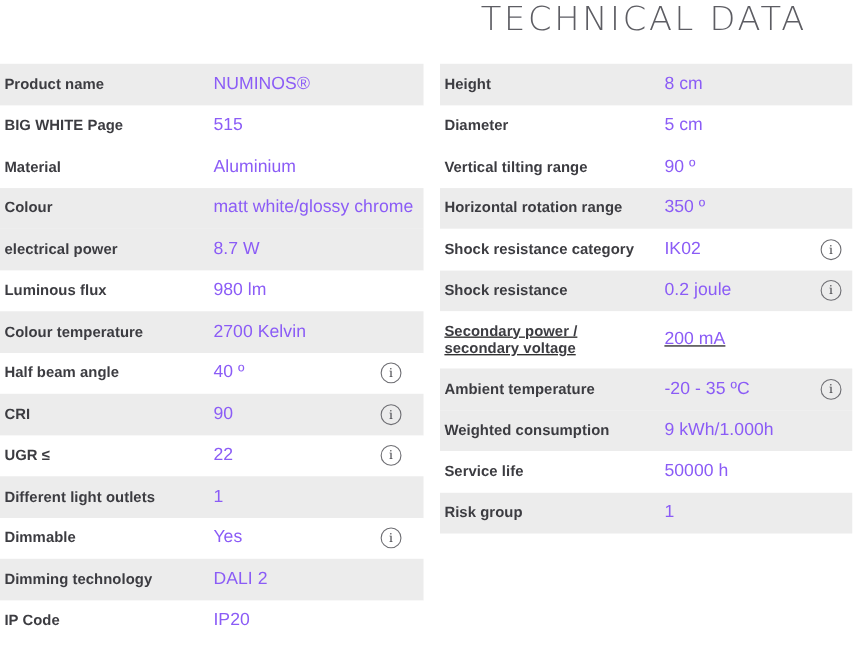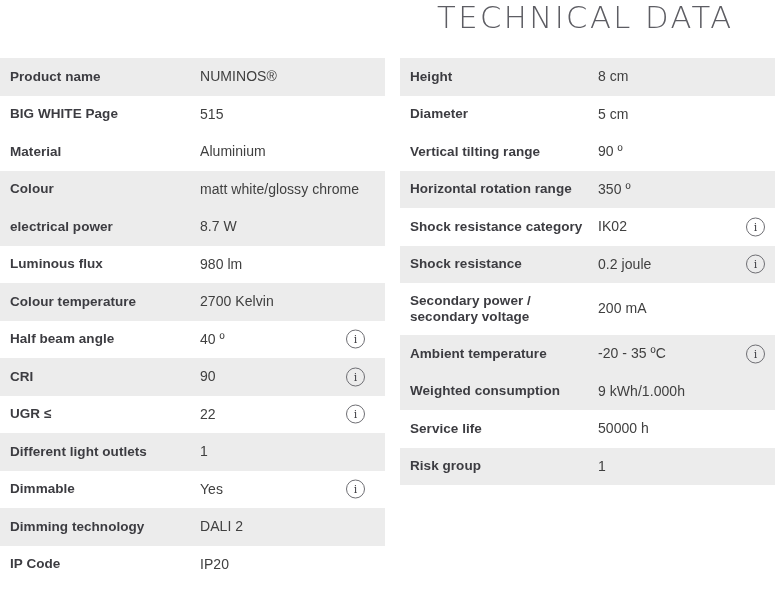--- a/index.html
+++ b/index.html
@@ -52,51 +52,52 @@
   .spec-column.left  { width: 385px; margin-right: 15px; }
   .spec-column.right { width: 375px; }
 
   
   .spec-row {
     position: relative;
     display: flex;
     align-items: center;
     box-sizing: border-box;
     height: 37.5px;
-    padding-left: 10px;
+    padding-left: 4px;
     background: #ffffff;
   }
   .spec-row.shaded {
     background: #ececec;
   }
   .spec-row.tall {
     height: 52px;
     align-items: center;
+    text-decoration: underline;
   }
 
   .spec-label {
     font-size: 13.5px;
     font-weight: 600;
     color: #3c3c41;
     line-height: 1.22;
     letter-spacing: 0.05px;
   }
   .spec-value {
-    font-size: 14px;
+    font-size: 16px;
     font-weight: 400;
-    color: #404040;
+    color: #8b5cf6;
     line-height: 1.22;
     letter-spacing: 0.05px;
   }
 
   
   .left .spec-label  { width: 190px; flex: 0 0 190px; }
   .left .spec-value  { flex: 1 1 auto; }
   .right .spec-label { width: 188px; flex: 0 0 188px; }
-  .right .spec-value { flex: 1 1 auto; }
+  .right .spec-value { flex: 1 1 auto; margin-left: 12px; }
 
   
   .info-icon {
     position: absolute;
     top: 50%;
     transform: translateY(-50%);
     width: 19px;
     height: 19px;
     border: 1px solid #6e6e73;
     border-radius: 50%;

